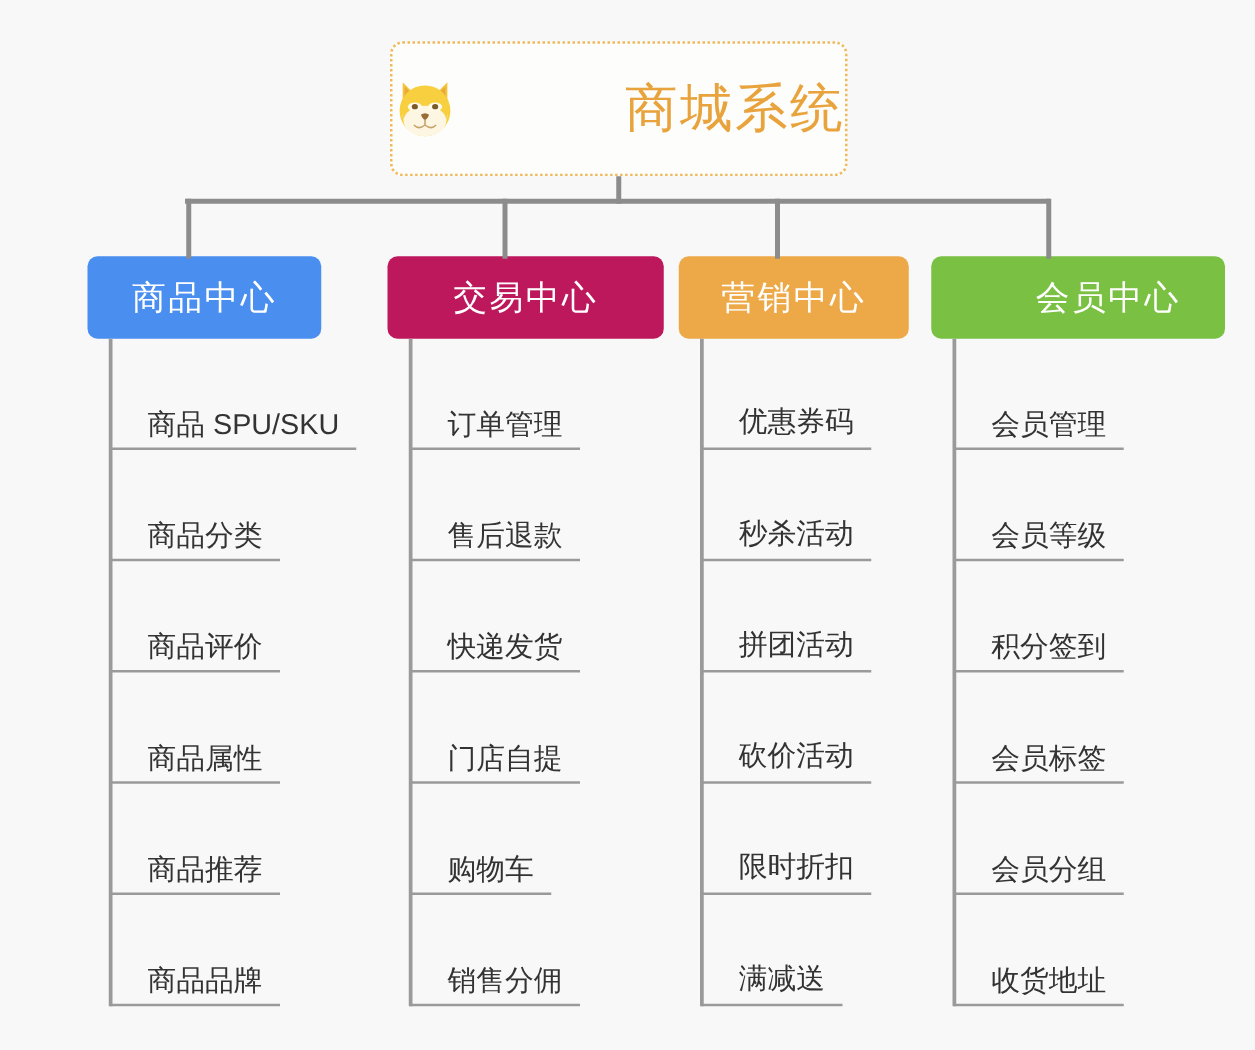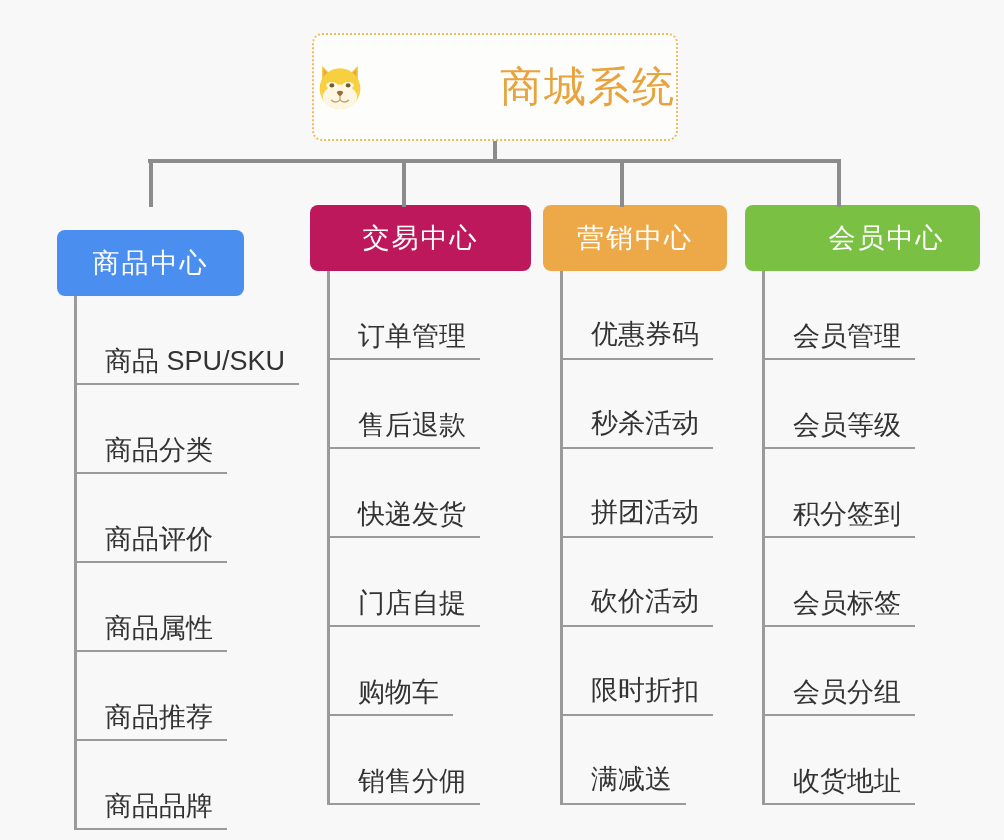--- a/index.html
+++ b/index.html
@@ -109,21 +109,21 @@
     position: relative;
     height: 89px;
     display: flex;
     align-items: flex-end;
     box-sizing: border-box;
   }
   .leaf-label {
     display: inline-block;
     padding: 0 14px 6px 30px;
     border-bottom: 2px solid #9a9a9a;
-    font-size: 27px;
+    font-size: 23px;
     line-height: 1.1;
     color: #333333;
     white-space: nowrap;
   }
 </style>
 </head>
 <body>
 
 <div id="mindmap">
 
@@ -146,21 +146,21 @@
       <path d="M32 48 q-6 5 -11 0" stroke="#c9a46a" stroke-width="1.6" fill="none"></path>
       <path d="M32 48 q6 5 11 0" stroke="#c9a46a" stroke-width="1.6" fill="none"></path>
     </svg>
     <span class="root-title">商城系统</span>
   </div>
 
   <div class="conn conn-stem"></div>
   <div class="conn conn-bus"></div>
 
   <div id="branches-host">
-      <div class="col" style="left: 57px; width: 187px; margin-top: 25px;">
+      <div class="col" style="left: 70px; width: 187px;">
         <div class="cat-box" style="background: rgb(74, 142, 240); width: 187px;">商品中心</div>
         <div class="leaf-list">
           <div class="leaf-trunk" style="height: 534px;"></div>
           <div class="leaf">
             <span class="leaf-label">商品 SPU/SKU</span>
           </div>
           <div class="leaf">
             <span class="leaf-label">商品分类</span>
           </div>
           <div class="leaf">

